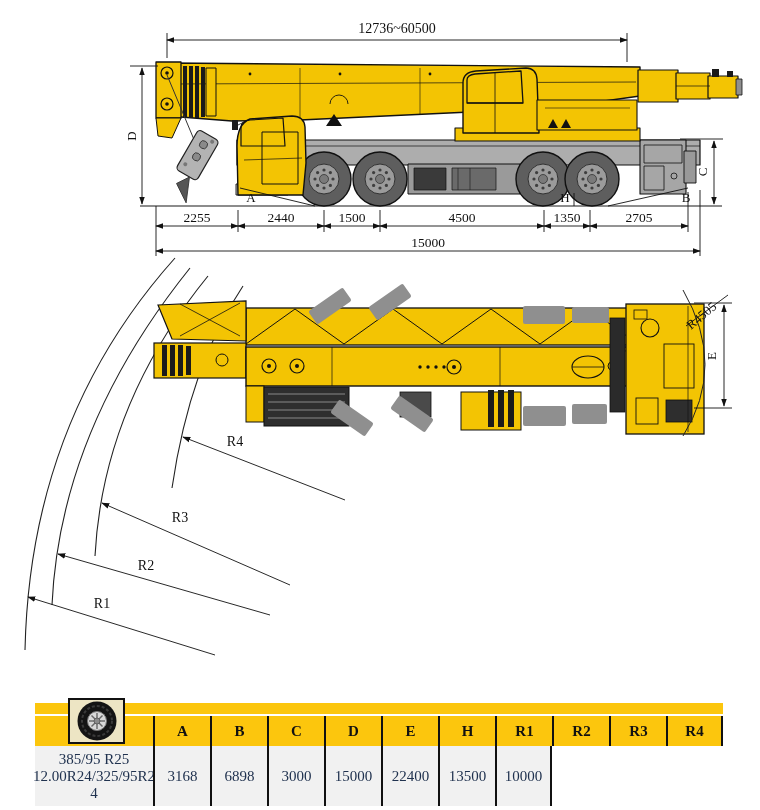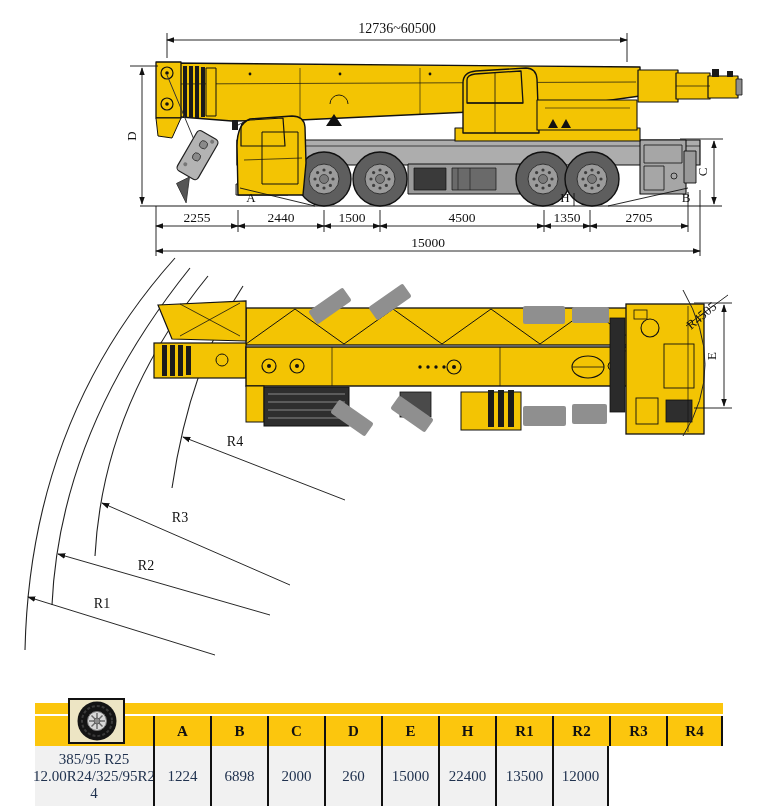--- a/index.html
+++ b/index.html
@@ -376,28 +376,27 @@
     <div class="cell div">R3</div>
     <div class="cell div last">R4</div>
   </div>
 
   <div class="tgrid drow">
     <div class="cell tire-spec">
       <span>385/95 R25</span>
       <span>12.00R24/325/95R2</span>
       <span>4</span>
     </div>
-    <div class="cell div">1224</div>
+    <div class="cell div">3168</div>
     <div class="cell div">6898</div>
-    <div class="cell div">2000</div>
-    <div class="cell div">260</div>
+    <div class="cell div">3000</div>
     <div class="cell div">15000</div>
     <div class="cell div">22400</div>
     <div class="cell div">13500</div>
-    <div class="cell div last">12000</div>
+    <div class="cell div last">10000</div>
   </div>
 
   <div class="tire-box">
     <svg width="46" height="42" viewBox="0 0 46 42">
       <circle cx="23" cy="21" r="19.5" fill="#141414"></circle>
       <circle cx="23" cy="21" r="15" fill="none" stroke="#3a3a3a" stroke-width="2" stroke-dasharray="3 2"></circle>
       <circle cx="23" cy="21" r="9.5" fill="#D8D8D8" stroke="#777" stroke-width="1"></circle>
       <g stroke="#666" stroke-width="1.4">
         <line x1="23" y1="13" x2="23" y2="29"></line>
             <line x1="15" y1="21" x2="31" y2="21"></line>

